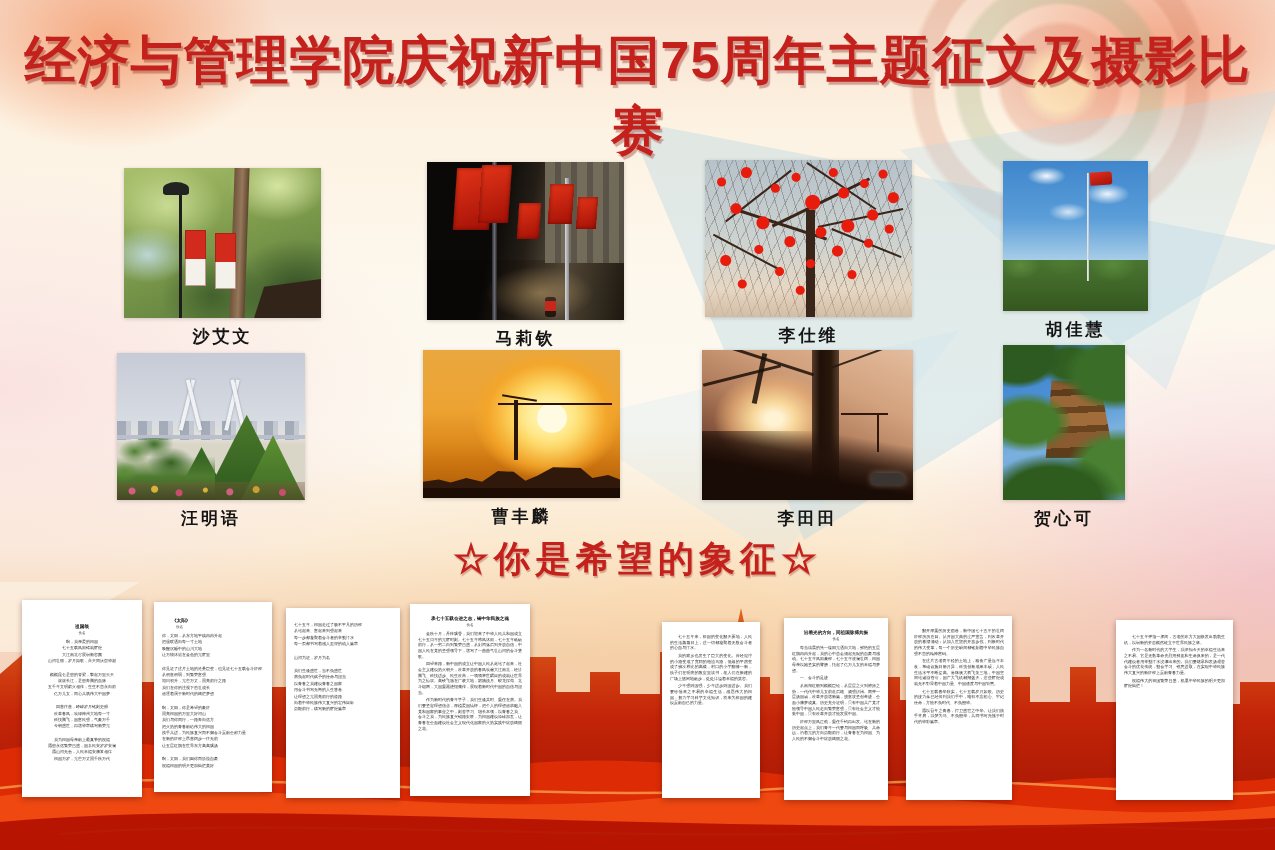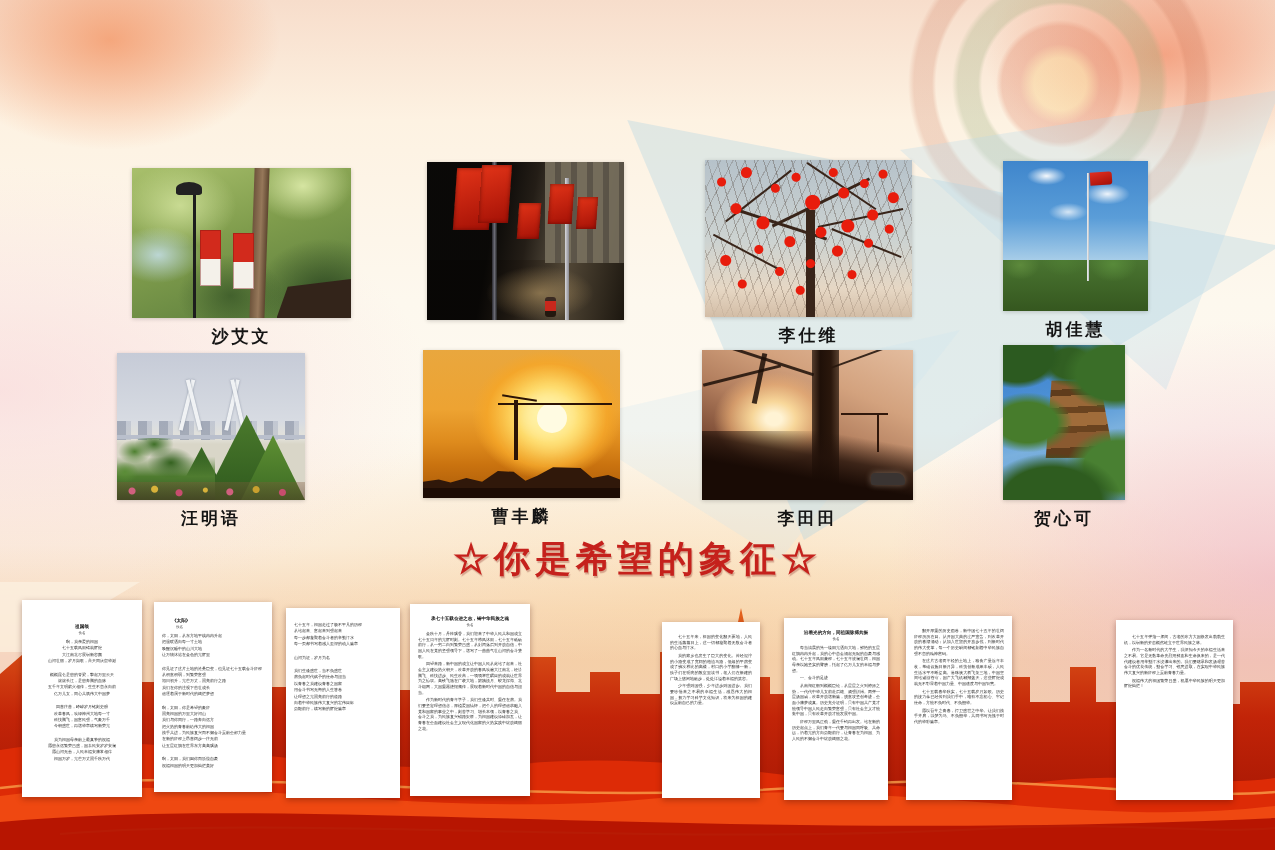--- a/index.html
+++ b/index.html
@@ -31,21 +31,21 @@
   .main-title{position:absolute;left:0;top:26px;width:100%;text-align:center;
     font-size:52px;font-weight:900;letter-spacing:1px;color:#c5211c;
     text-shadow:2px 3px 1px rgba(130,25,20,.35);}
   .section-title{position:absolute;left:0;width:100%;text-align:center;font-weight:900;color:#c5211c;}
   .photo-sec{top:100px;font-size:30px;letter-spacing:4px;text-shadow:1px 2px 1px rgba(130,25,20,.3);}
   .essay-sec{top:535px;font-size:36px;letter-spacing:5px;text-shadow:1px 2px 1px rgba(130,25,20,.3);}
   
   figure.photo{position:absolute;margin:0;}
   .pic{position:relative;overflow:hidden;box-shadow:0 1px 4px rgba(0,0,0,.18);}
   figcaption{text-align:center;font-size:17px;font-weight:700;letter-spacing:3px;color:#141414;margin-top:7px;}
-  .f1{left:132px;top:168px;width:219px;} .f1 .pic{height:150px;}
+  .f1{left:124px;top:168px;width:197px;} .f1 .pic{height:150px;}
   .f2{left:427px;top:162px;width:197px;} .f2 .pic{height:158px;}
   .f3{left:705px;top:160px;width:207px;} .f3 .pic{height:157px;}
   .f4{left:1003px;top:161px;width:145px;} .f4 .pic{height:150px;}
   .f5{left:117px;top:353px;width:188px;} .f5 .pic{height:147px;}
   .f6{left:423px;top:350px;width:197px;} .f6 .pic{height:148px;}
   .f7{left:702px;top:350px;width:211px;} .f7 .pic{height:150px;}
   .f8{left:1003px;top:345px;width:122px;} .f8 .pic{height:155px;}
   .art{position:absolute;}
   
   .p1{background:
@@ -226,20 +226,21 @@
     </defs>
     <path fill="url(#skg)" d="M0,118 L0,70 L26,70 L26,95 L48,95 L48,55 L60,55 L60,40 L74,40 L74,95 L108,95 L108,75 L140,75 L140,100 L175,100 L175,60 L196,60 L196,100 L230,100 L230,80 L262,80 L262,105 L296,105 L296,70 L318,70 L318,105 L352,105 L352,88 L380,88 L380,108 L420,108 L420,60 L440,60 L440,108 L470,108 L470,85 L498,85 L498,110 L530,110 L530,75 L556,75 L556,110 L590,110 L590,90 L620,90 L620,112 L660,112 L660,70 L684,70 L684,112 L714,112 L714,95 L736,95 L738,40 L741,26 L744,40 L746,95 L770,95 L770,112 L806,112 L806,85 L834,85 L834,115 L868,115 L868,95 L900,95 L900,118 L940,118 L940,75 L964,75 L964,118 L1000,118 L1000,95 L1030,95 L1030,120 L1070,120 L1070,85 L1096,85 L1096,120 L1126,120 L1128,60 L1132,42 L1136,60 L1138,120 L1170,120 L1170,95 L1200,95 L1200,122 L1240,122 L1240,100 L1275,100 L1275,268 L0,268 Z"></path>
     <path fill="#fbeede" opacity="0.85" d="M0,0 L140,0 L30,66 L0,92 Z"></path>
     <path fill="#dd2b06" d="M0,168 C160,140 320,200 520,182 C720,164 860,224 1040,200 C1140,188 1210,206 1275,196 L1275,268 L0,268 Z"></path>
     <path fill="none" stroke="#f9a04a" stroke-width="2.5" opacity="0.8" d="M0,206 C240,180 520,228 820,204 C1020,188 1160,220 1275,210"></path>
     <path fill="#ef4a12" opacity="0.95" d="M0,214 C200,186 420,240 660,216 C900,194 1080,248 1275,224 L1275,268 L0,268 Z"></path>
     <path fill="none" stroke="#f79a3d" stroke-width="2" opacity="0.8" d="M60,252 C300,232 640,266 1000,246 C1120,240 1210,252 1275,246"></path>
     <path fill="#b01000" opacity="0.9" d="M0,240 C300,212 700,262 1275,236 L1275,268 L0,268 Z"></path>
   </svg>
 
+  <div class="main-title">经济与管理学院庆祝新中国75周年主题征文及摄影比赛</div>
   <div class="section-title essay-sec">☆你是希望的象征☆</div>
 
   <figure class="photo f1">
     <div class="pic p1">
       <div class="art p1-trunk"></div>
       <div class="art p1-pole"></div>
       <div class="art p1-lamp"></div>
       <div class="art p1-ban1"></div>
       <div class="art p1-ban2"></div>
       <div class="art p1-hut"></div>
@@ -253,20 +254,21 @@
       <div class="art p2-glow"></div>
       <div class="art p2-pole1"></div>
       <div class="art p2-pole2"></div>
       <div class="art p2-flag p2-fa"></div>
       <div class="art p2-flag p2-fb"></div>
       <div class="art p2-flag p2-fc"></div>
       <div class="art p2-flag p2-fd"></div>
       <div class="art p2-flag p2-fe"></div>
       <div class="art p2-kid"></div>
     </div>
+    <figcaption>马莉钦</figcaption>
   </figure>
 
   <figure class="photo f3">
     <div class="pic p3">
       <div class="art branch p3-t"></div>
       <div class="art branch p3-b1"></div>
       <div class="art branch p3-b2"></div>
       <div class="art branch p3-b3"></div>
       <div class="art branch p3-b4"></div>
       <div class="art branch p3-b5"></div>

